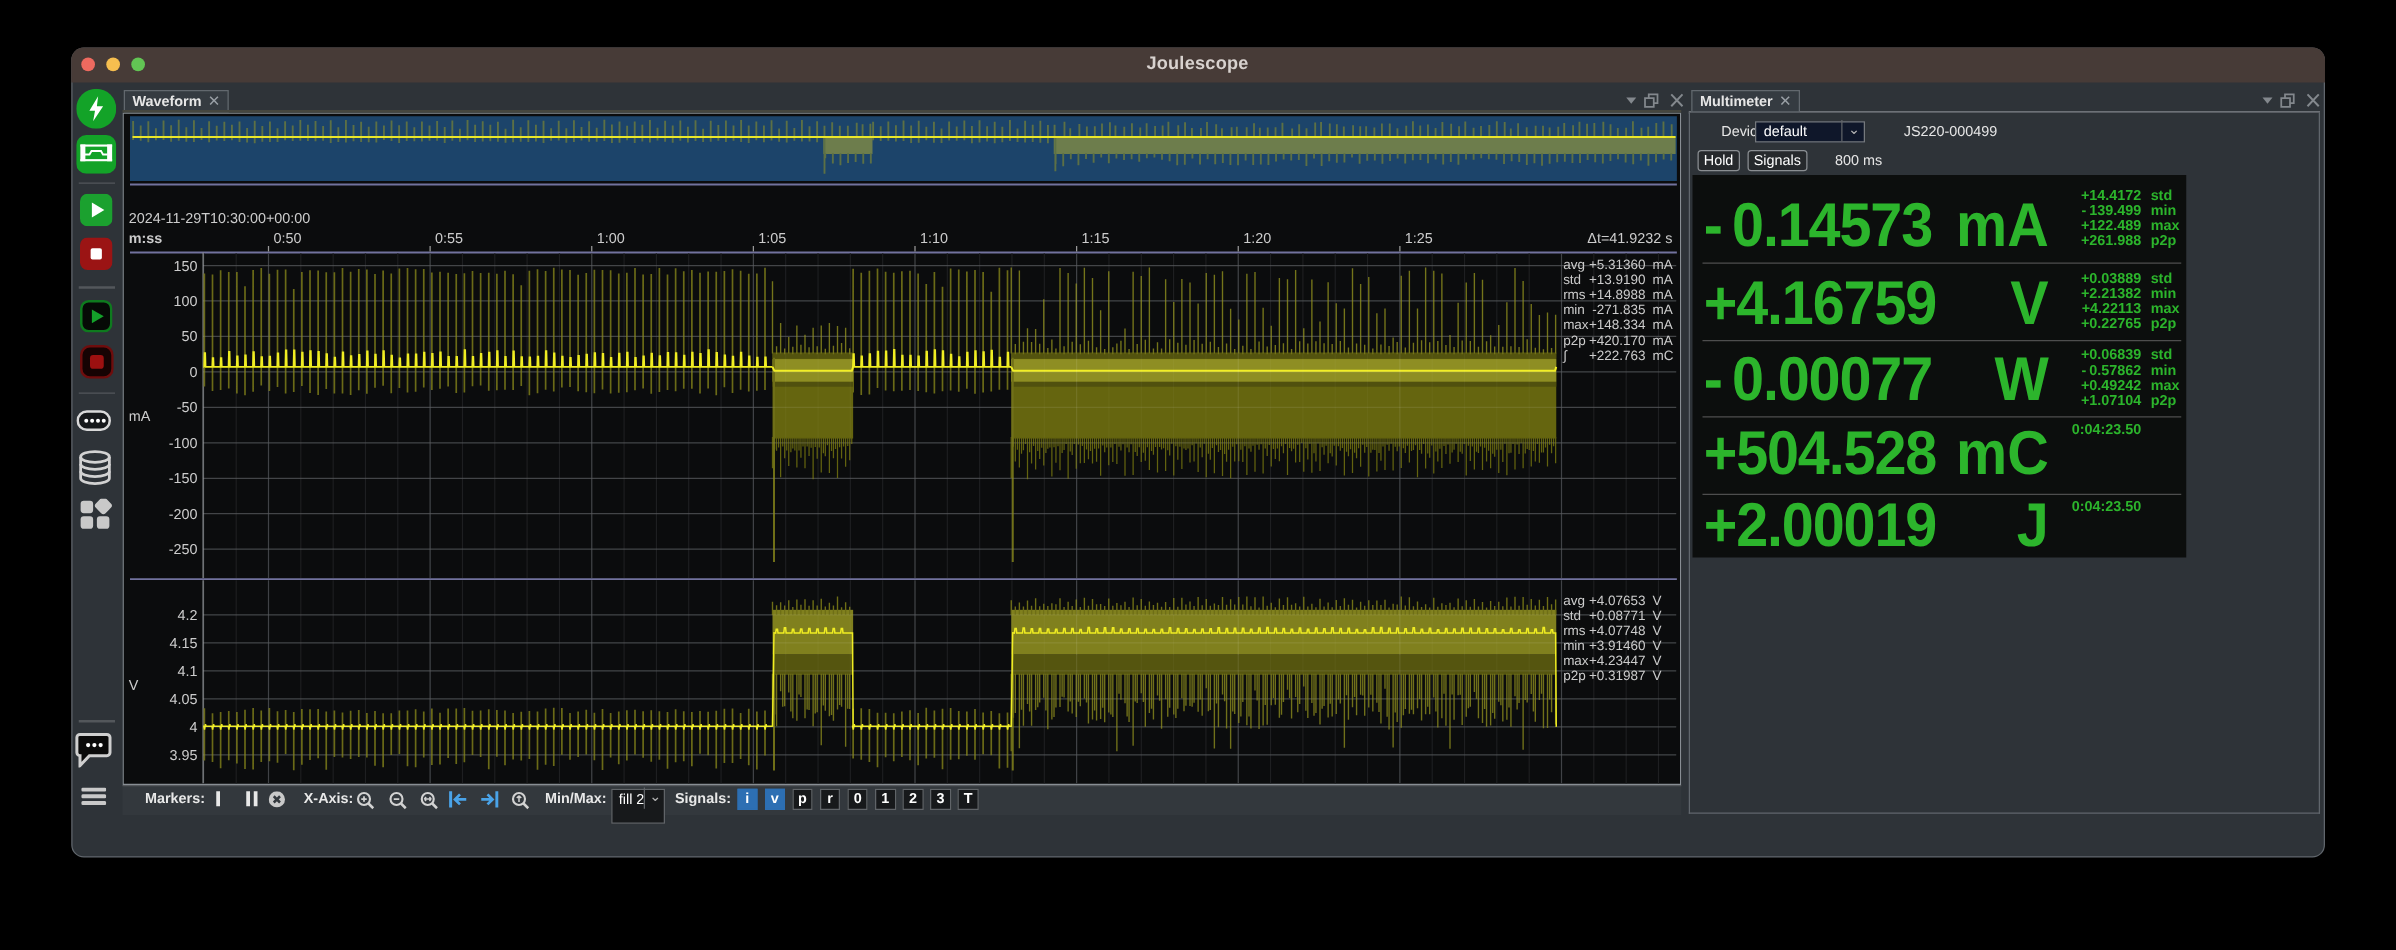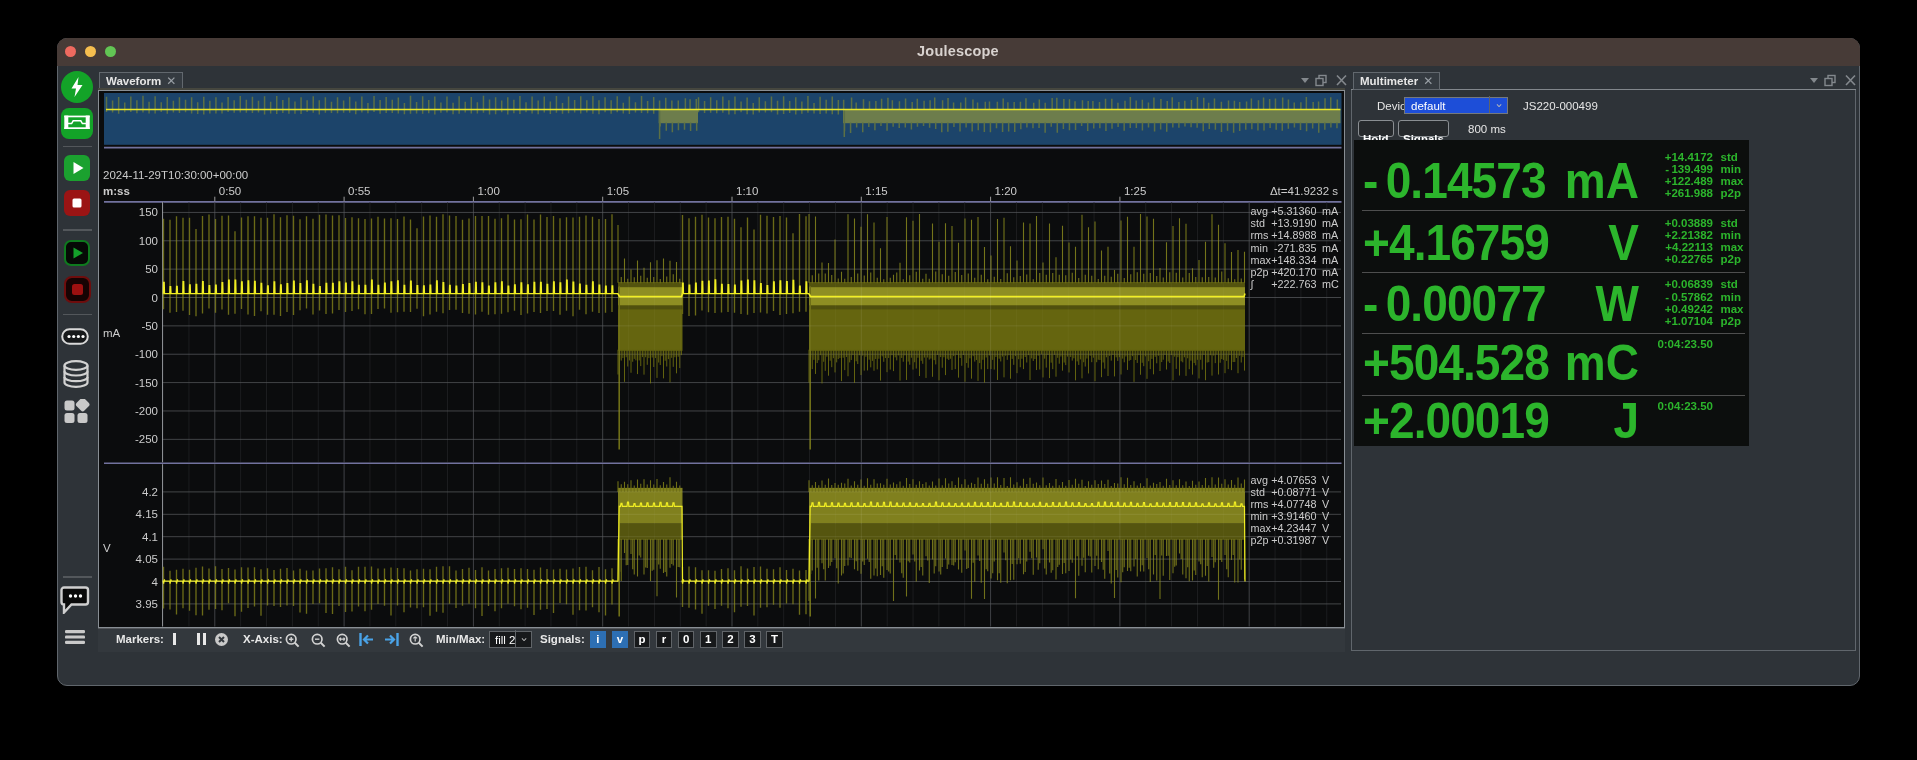--- a/index.html
+++ b/index.html
@@ -8,32 +8,32 @@
 #title { position:absolute; left:56.5px; top:43px; width:1803px; text-align:center; color:#d8d2cf; font-size:14.5px; font-weight:bold; letter-spacing:0.2px; }
 .tab { position:absolute; top:71.5px; height:18px; background:#353b41; border:1px solid #62686e; color:#e6e6e6; font-size:11.5px; font-weight:bold; line-height:16px; padding:0 6px; }
 .tab .x { color:#9aa0a6; font-weight:normal; margin-left:5px; font-size:12px; }
 .ic { position:absolute; }
 .sep { position:absolute; height:1.5px; background:#53575b; }
 #wave { position:absolute; }
 #toolbar { position:absolute; left:98px; top:628px; width:1247px; height:24px; background:#33383d; border-top:1px solid #55585c; }
 .tbt { position:absolute; font-size:11.5px; color:#e8e8e8; }
 .b { font-weight:bold; }
 .vb { position:absolute; width:2.6px; height:12px; background:#e8e8e8; }
-#fill2 { position:absolute; left:489px; width:43px; height:17px; background:#17191b; border:1px solid #606468; color:#fff; font-size:11.5px; }
+#fill2 { position:absolute; left:489px; width:43px; height:28px; background:#17191b; border:1px solid #606468; color:#fff; font-size:11.5px; }
 #fill2 span { position:absolute; left:5px; top:1.5px; }
 #fill2 .dd { left:auto; right:2px; top:-2px; color:#b5b5b5; border-left:1px solid #606468; padding-left:3px; height:17px; }
 .sb { position:absolute; width:16.5px; height:17px; background:#17191b; border:1px solid #606468; color:#fff; font-size:11.5px; font-weight:bold; text-align:center; line-height:15px; }
 .sb.on { background:#2d6fb3; border-color:#2d6fb3; }
 #mmpanel { position:absolute; left:1351px; top:90px; width:505px; height:560.5px; background:#2e3338; border:1px solid #60666c; border-top:none; }
 #mmtabline { position:absolute; left:1351px; top:89px; width:505px; height:1.5px; background:#82878c; }
 .mlab { position:absolute; color:#e6e6e6; font-size:11.5px;margin-left:16px; }
-#devsel { position:absolute; left:1404px; top:97px; width:104px; height:17px; background:#1d4ed8; border:1px solid #75797d; color:#fff; font-size:11.5px; }
+#devsel { position:absolute; left:1404px; top:97px; width:88px; height:17px; background:#0f172a; border:1px solid #75797d; color:#fff; font-size:11.5px; }
 #devsel span { position:absolute; left:6px; top:1.5px; }
 #devsel .dd { left:auto; right:3px; top:-2px; color:#b5b5b5; border-left:1px solid #606468; padding-left:4px; height:17px; }
-.btn { position:absolute; top:119.5px; height:17.5px; background:#26292c; border:1.4px solid #8a8e92; border-radius:3px; color:#fff; font-size:11.5px; font-weight:bold; padding:12px 4px 0; }
+.btn { position:absolute; top:119.5px; height:17.5px; background:#26292c; border:1.4px solid #8a8e92; border-radius:3px; color:#fff; font-size:11.5px; font-weight:normal; padding:2px 4px 0; }
 #mmdisp { position:absolute; left:1353.5px; top:140px; width:395.5px; height:306px; background:#0c0e0d; }
 .mmval { position:absolute; left:1363px; color:#2cb52c; font-size:49.5px; font-weight:bold; letter-spacing:-1px; white-space:nowrap; line-height:54px; transform:scaleX(0.93); transform-origin:0 0; }
 .mmunit { position:absolute; left:1439px; width:200px; text-align:right; color:#2cb52c; font-size:49.5px; font-weight:bold; line-height:54px; transform:scaleX(0.93); transform-origin:100% 0; }
 .mmsn { position:absolute; left:1613px; width:100px; text-align:right; color:#2cb52c; font-size:11.5px; font-weight:bold; white-space:nowrap; }
 .mmsl { position:absolute; left:1720.5px; color:#2cb52c; font-size:11.5px; font-weight:bold; }
 .mmsep { position:absolute; left:1361.5px; width:383px; height:1px; background:#4e4e4e; }
 .tx { fill:#cccccc; font-family:"Liberation Sans",sans-serif; font-size:11.5px; }
 .tx.b { font-weight:bold; }
 .tx.s { font-size:10.8px; }
 </style></head><body>

